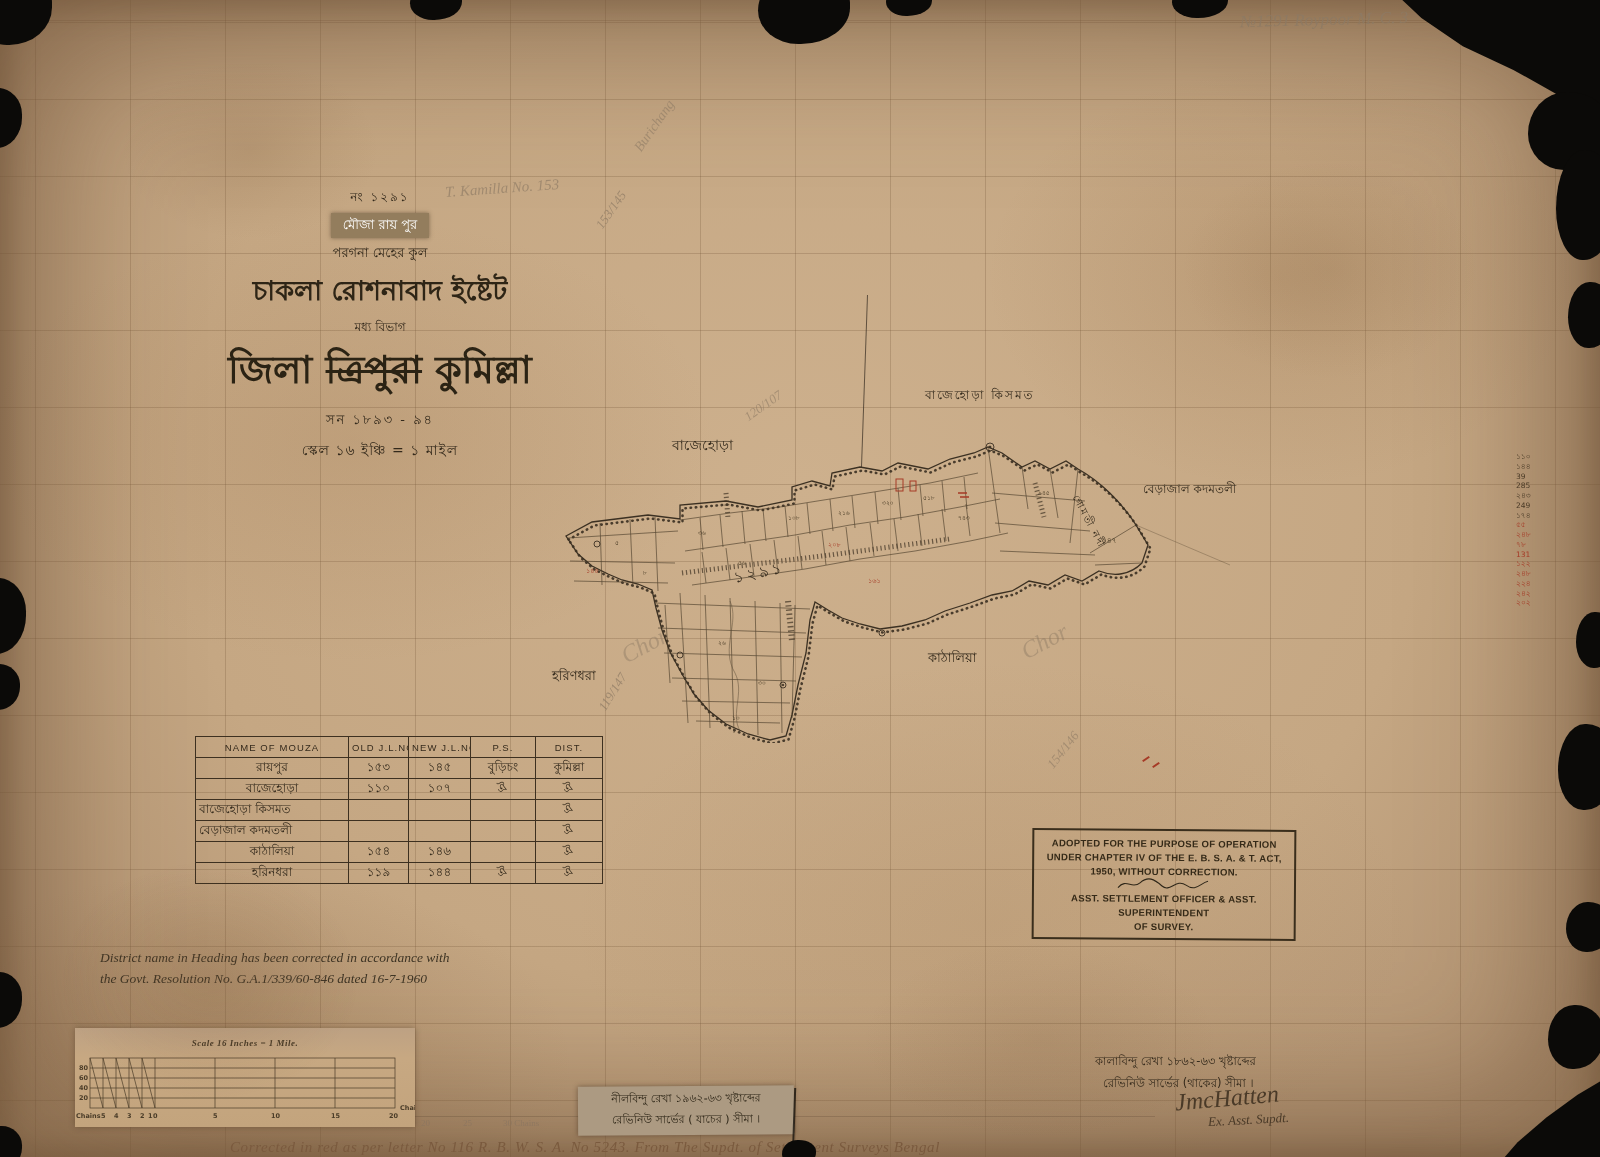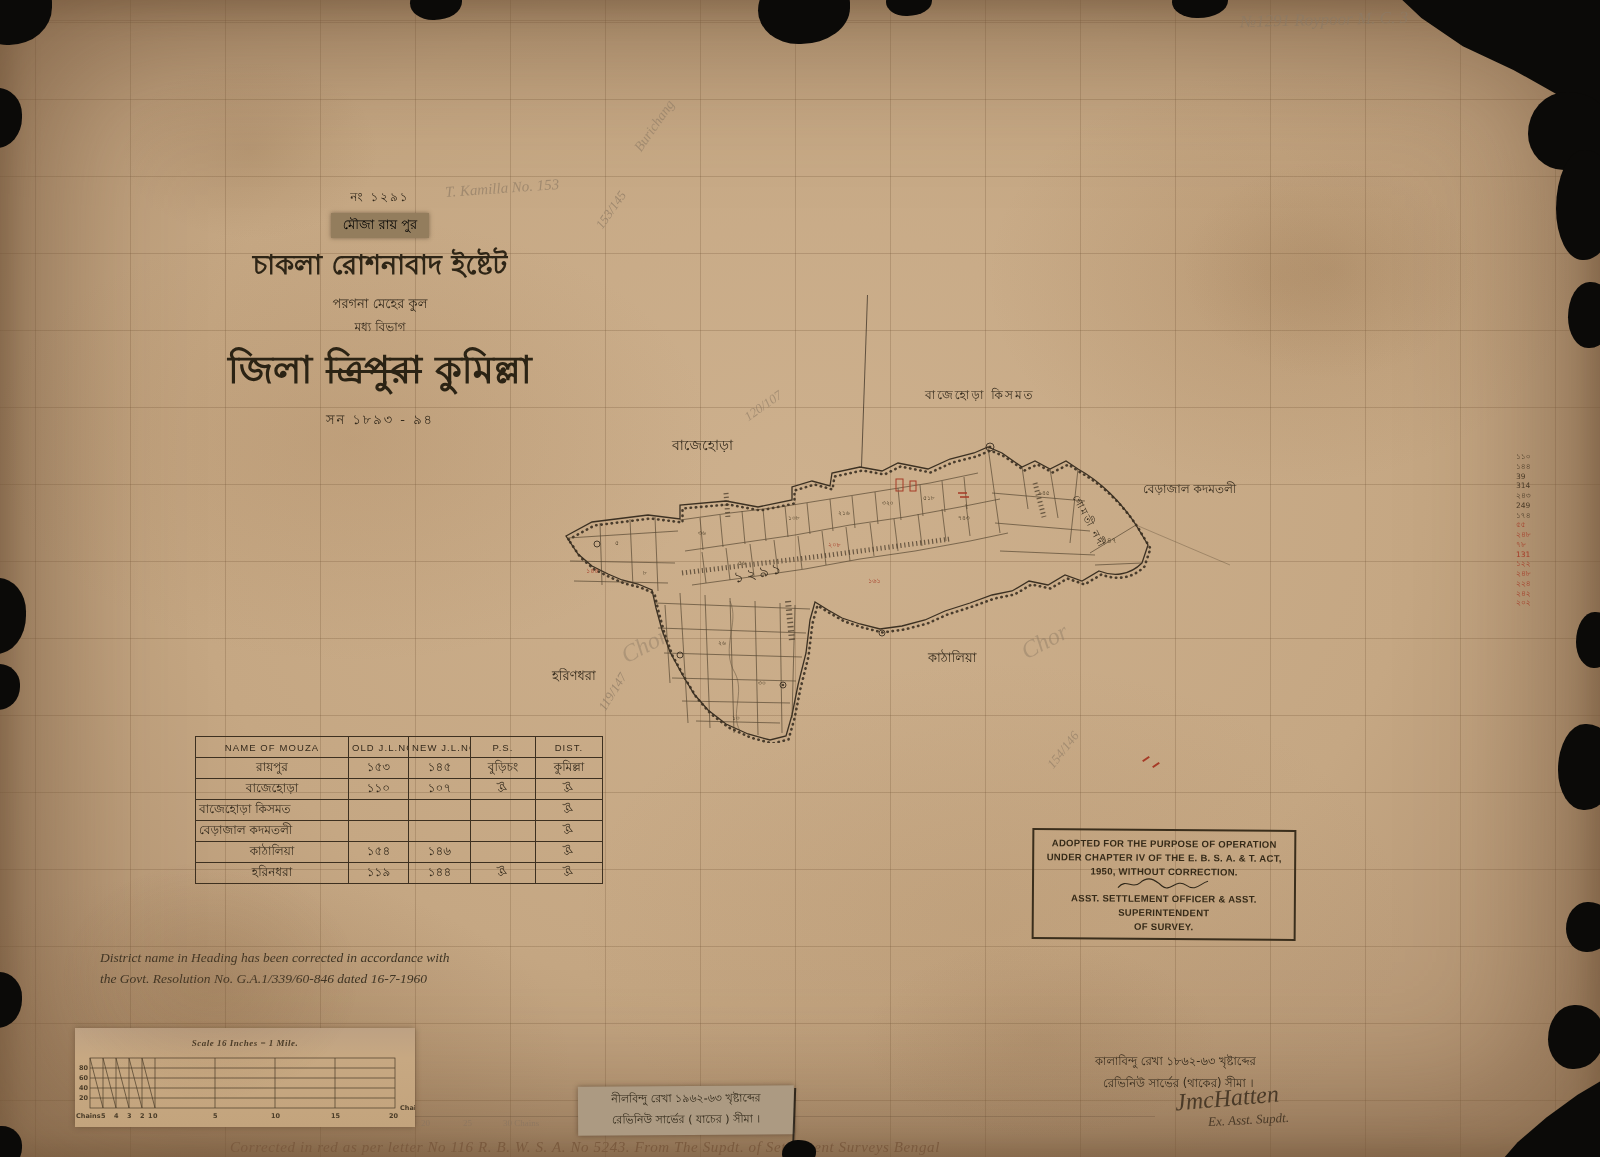--- a/index.html
+++ b/index.html
@@ -41,31 +41,32 @@
 </head>
 <body>
 
 <div id="canvas">
   <div id="sheet">
     <div class="grid"></div>
 
     <div class="abs" style="left:160px;top:188px;width:440px;text-align:center;">
       <div class="beng" style="font-size:12px;letter-spacing:2px;">নং ১২৯১</div>
       <div style="display:inline-block;margin-top:5px;padding:2px 12px;background:#937d5d;box-shadow:0 0 4px rgba(50,35,20,.5);">
-        <span class="beng" style="font-size:13px;color:#000000;">মৌজা রায় পুর</span>
+        <span class="beng" style="font-size:13px;color:#ffffff;">মৌজা রায় পুর</span>
       </div>
+      <div class="beng" style="font-size:13px;margin-top:5px;">পরগনা মেহের কুল</div>
       <div class="beng" style="font-size:27px;font-weight:700;margin-top:6px;color:#2e2516;">চাকলা রোশনাবাদ ইষ্টেট</div>
-      <div class="beng" style="font-size:13px;margin-top:5px;">পরগনা মেহের কুল</div>
       <div class="beng" style="font-size:12px;margin-top:3px;">মধ্য বিভাগ</div>
       <div style="margin-top:2px;font-size:38px;font-weight:700;color:#2b2314;font-family:'DejaVu Sans',sans-serif;">
         <span>জিলা</span>
         <span style="text-decoration:line-through;text-decoration-thickness:3px;">ত্রিপুরা</span>
         <span>কুমিল্লা</span>
       </div>
       <div class="beng" style="font-size:13px;margin-top:6px;letter-spacing:2px;">সন ১৮৯৩ - ৯৪</div>
+      <div class="beng" style="font-size:14px;margin-top:8px;letter-spacing:1px;">স্কেল ১৬ ইঞ্চি = ১ মাইল</div>
     </div>
 
     <div class="abs pencil" style="left:1240px;top:10px;font-size:17px;transform:rotate(-1.5deg);opacity:.85;">№1291  Roypoor  M. C.  3</div>
     <div class="abs pencil" style="left:445px;top:180px;font-size:15px;transform:rotate(-4deg);opacity:.65;">T. Kamilla No. 153</div>
     <div class="abs pencil" style="left:590px;top:202px;font-size:13px;transform:rotate(-55deg);opacity:.7;">153/145</div>
     <div class="abs pencil" style="left:625px;top:118px;font-size:14px;transform:rotate(-55deg);opacity:.6;">Burichang</div>
     <div class="abs pencil" style="left:742px;top:398px;font-size:13px;transform:rotate(-35deg);opacity:.6;">120/107</div>
     <div class="abs pencil" style="left:592px;top:684px;font-size:13px;transform:rotate(-58deg);opacity:.7;">119/147</div>
     <div class="abs pencil" style="left:1042px;top:742px;font-size:13px;transform:rotate(-52deg);opacity:.6;">154/146</div>
     <div class="abs pencil" style="left:620px;top:632px;font-size:24px;transform:rotate(-28deg);opacity:.45;">Chor</div>
@@ -148,21 +149,21 @@
     <div class="abs beng" style="left:552px;top:666px;font-size:13px;">হরিণধরা</div>
     <div class="abs beng" style="left:928px;top:648px;font-size:13px;">কাঠালিয়া</div>
 
     <div class="redmark" style="left:1142px;top:758px;width:8px;height:2px;transform:rotate(-35deg);"></div>
     <div class="redmark" style="left:1152px;top:764px;width:8px;height:2px;transform:rotate(-35deg);"></div>
 
     <div class="abs edge-num" style="left:1516px;top:452px;">
       <span>১১০</span>
         <span>১৪৪</span>
       <span>39</span>
-        <span>314</span>
+        <span>285</span>
       <span>২৪৩</span>
         <span>249</span>
       <span>১৭৪</span>
         <span>৫৫</span>
       <span>২৪৮</span>
         <span>৭৮</span>
       <span>131</span>
         <span>১২২</span>
       <span>২৪৮</span>
         <span>২২৪</span>

